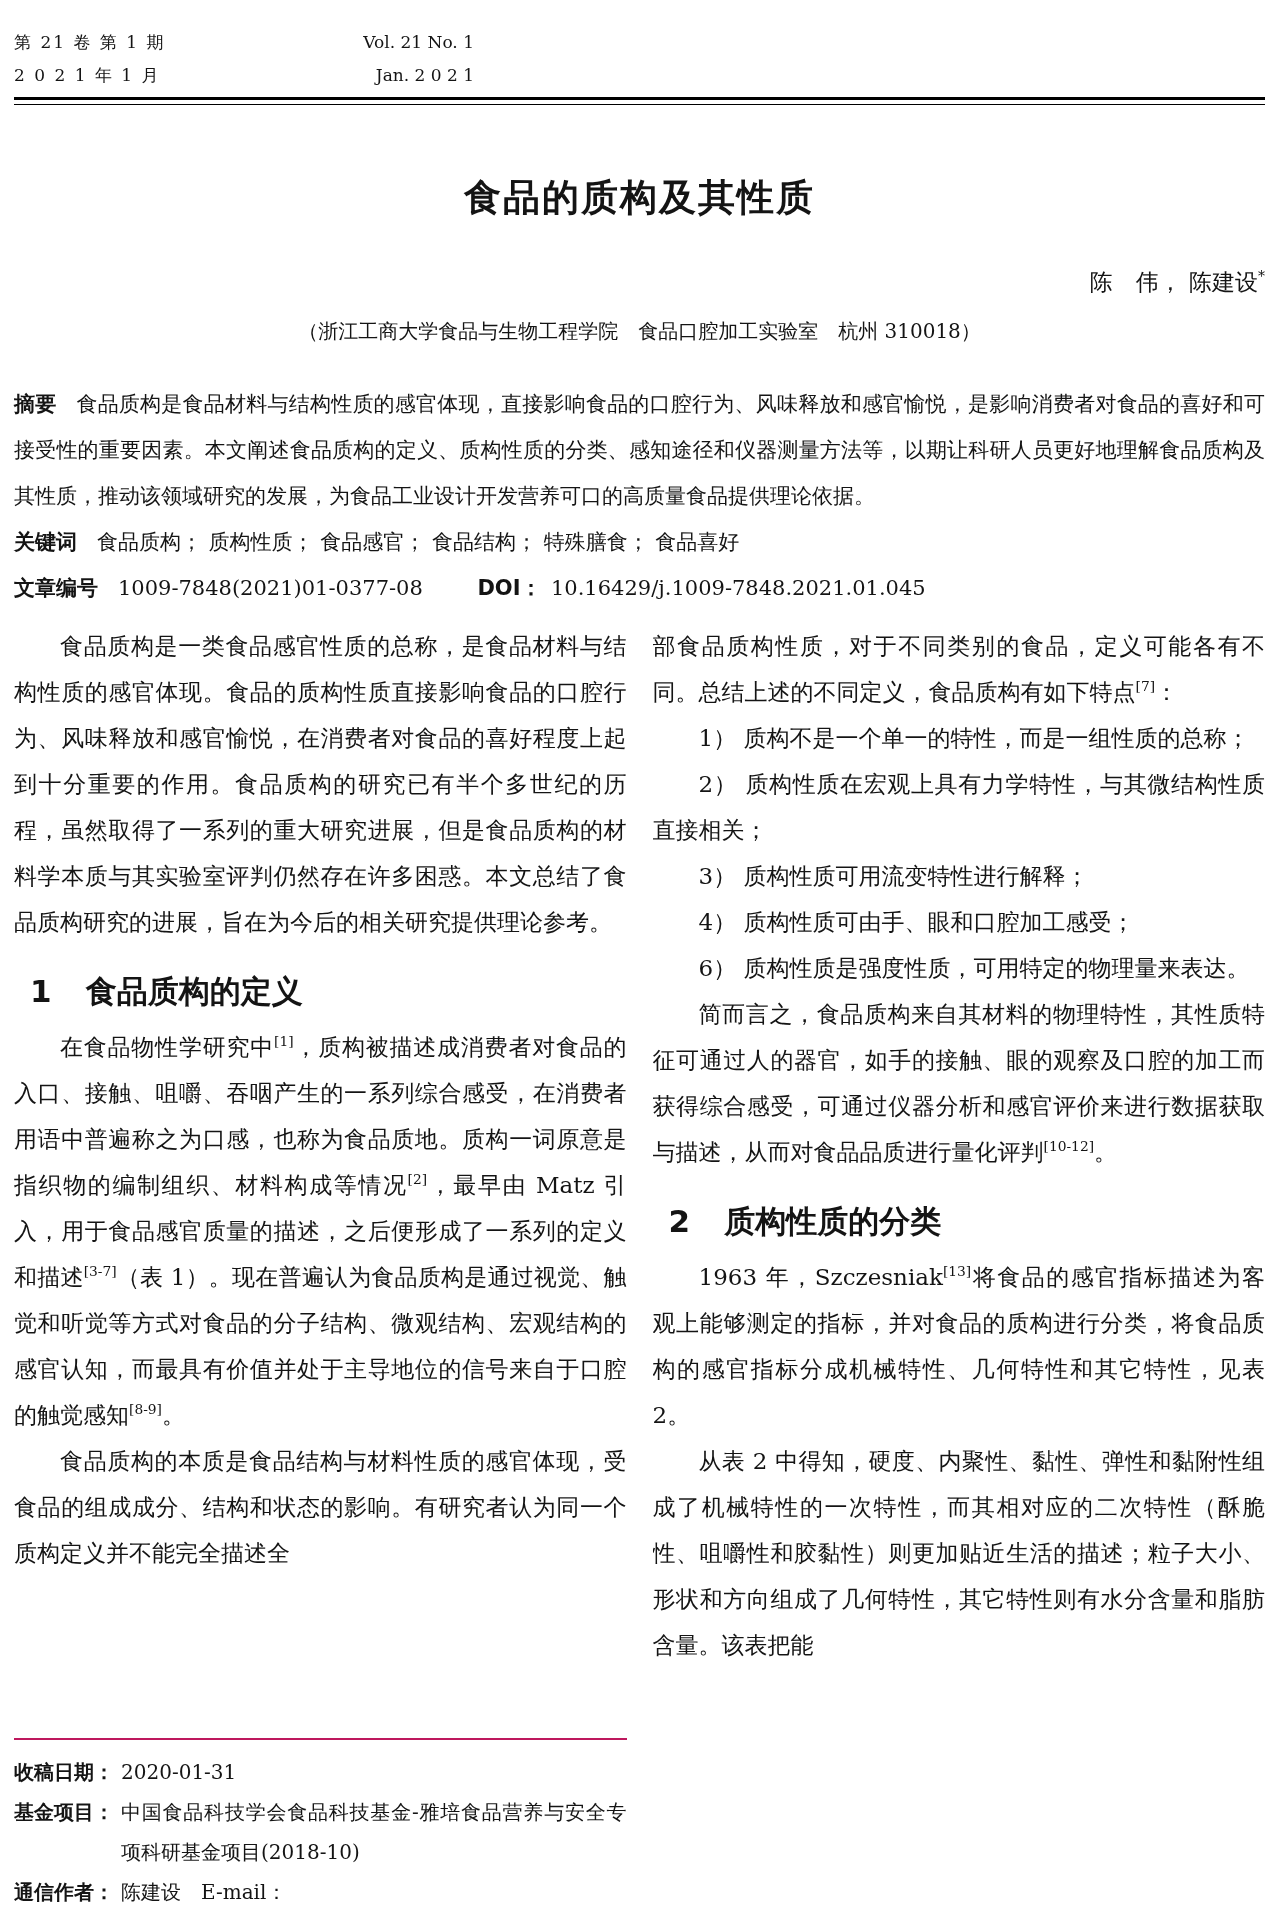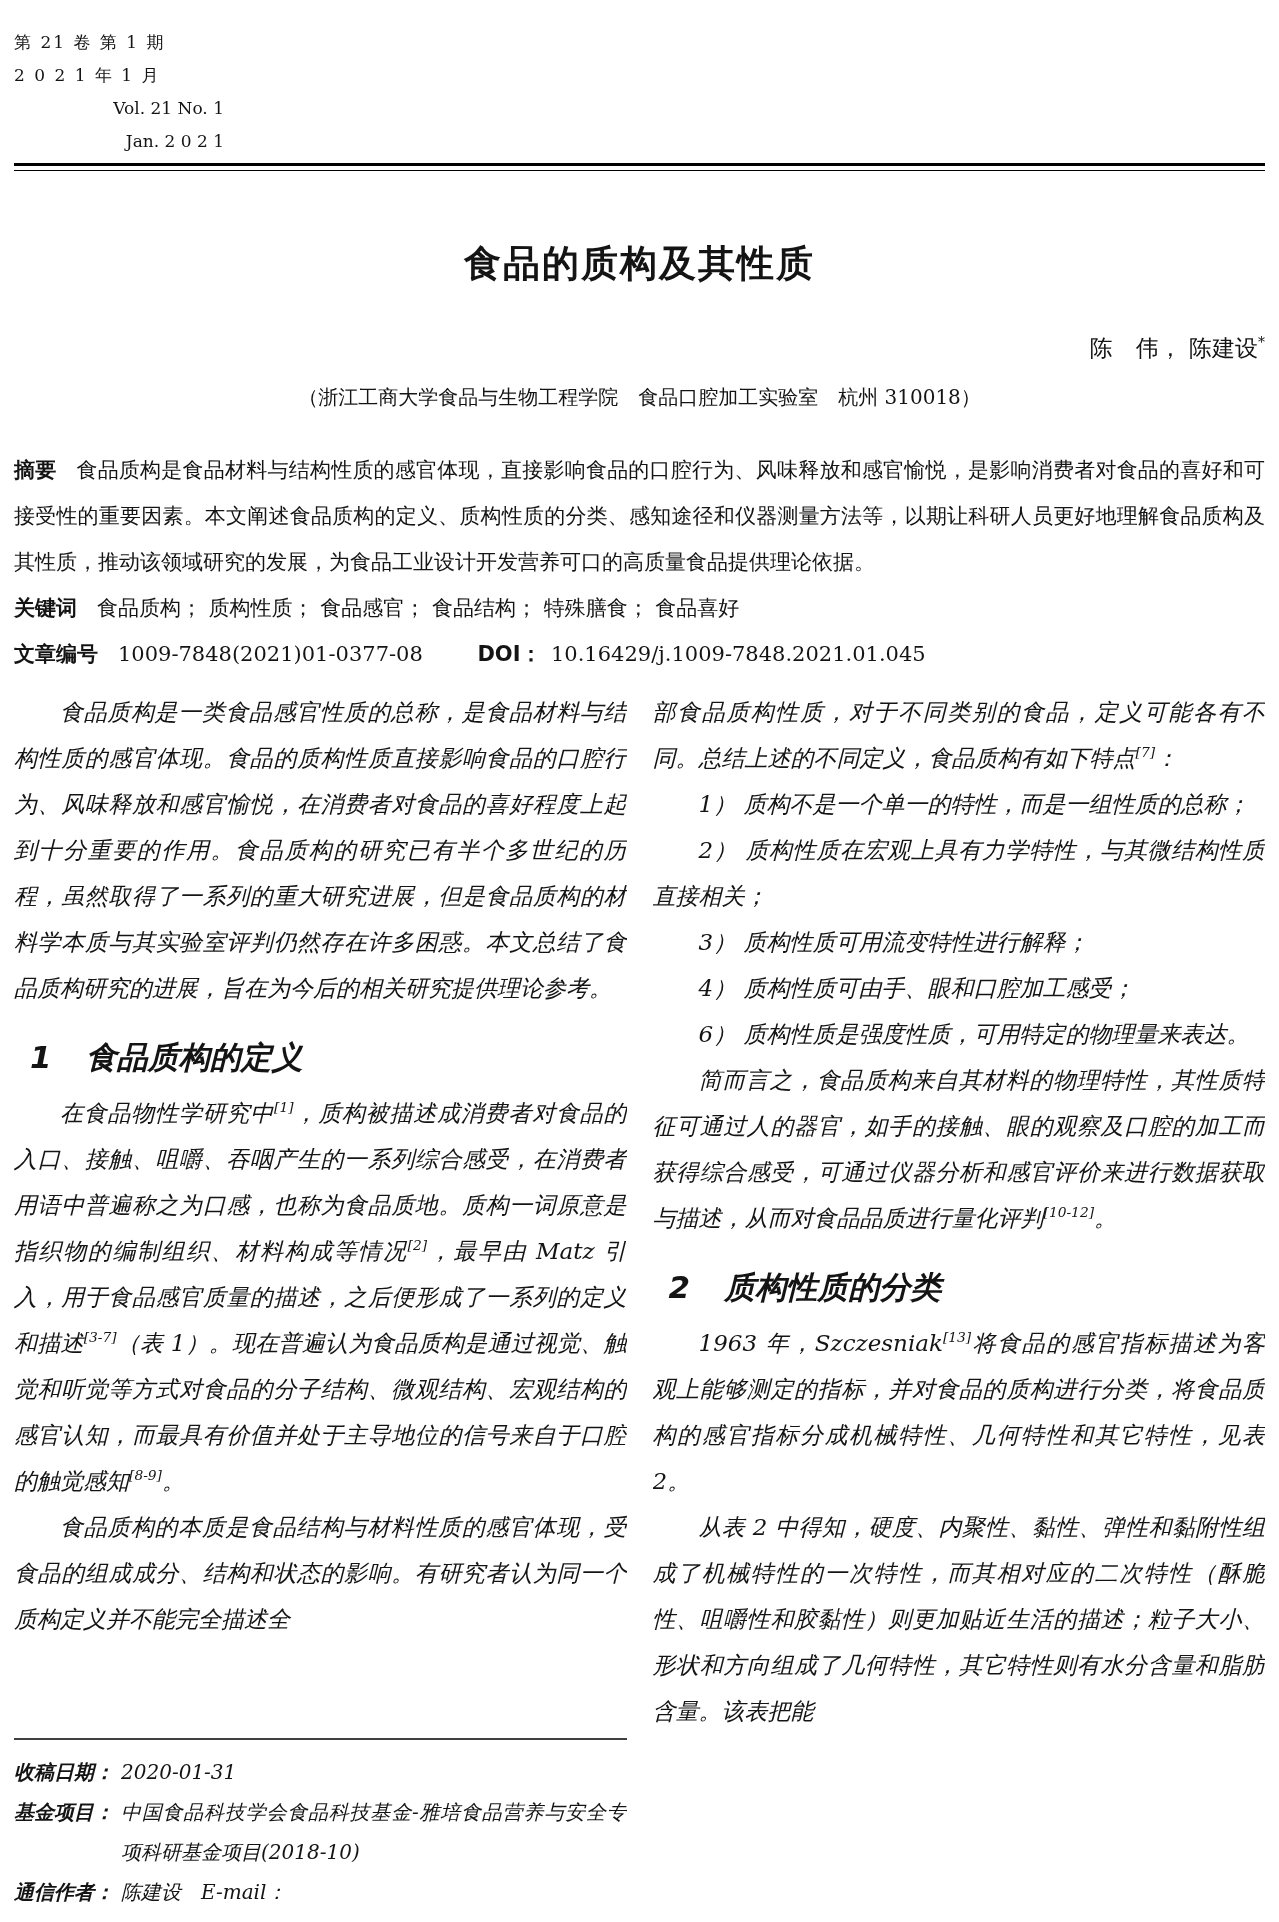--- a/index.html
+++ b/index.html
@@ -3,21 +3,21 @@
 <meta charset="utf-8">
 <style>
   html,body{margin:0;padding:0;background:#ffffff;}
   .page{
     width:1279px;height:1922px;background:#fff;box-sizing:border-box;
     padding:26px 14px 8px 14px;overflow:hidden;position:relative;
     display:flex;flex-direction:column;
     font-family:"DejaVu Serif","Liberation Serif",serif;color:#141414;
   }
   
-  .jheader{display:flex;align-items:flex-start;font-size:17px;line-height:33px;flex-direction:column;}
+  .jheader{display:flex;align-items:flex-start;font-size:17px;line-height:33px;}
   .jheader-left{width:250px;text-align:left;letter-spacing:2px;}
   .jheader-center{flex:1;text-align:center;}
   .jheader-right{width:210px;text-align:right;}
   .cn-journal{font-size:30px;line-height:38px;letter-spacing:0.55em;padding-left:0.55em;}
   .en-journal{font-size:17.5px;line-height:30px;}
   .double-rule{height:4px;border-top:3px solid #000;border-bottom:1.5px solid #000;margin-top:5px;}
   
   .paper-title{
     margin:68px 0 0 0;text-align:center;font-size:37px;font-weight:bold;
     font-family:Liberation Mono, monospace;letter-spacing:2px;
@@ -27,33 +27,33 @@
   .affiliation{margin-top:20px;text-align:center;font-size:20px;}
   
   .meta{margin-top:36px;font-size:21px;line-height:46px;text-align:justify;}
   .meta p{margin:0;}
   .meta-label{
     font-weight:bold;font-family:"DejaVu Sans","Liberation Sans",sans-serif;
     margin-right:0.95em;
   }
   .doi-label{margin-left:2.6em;margin-right:0.45em;}
   
-  .columns{display:flex;gap:26px;margin-top:12px;flex:1;min-height:0;font-style:italic;}
+  .columns{display:flex;gap:26px;margin-top:12px;flex:1;min-height:0;}
   .col{width:calc(50% - 13px);display:flex;flex-direction:column;overflow:hidden;}
   .para{font-size:23px;line-height:46px;margin:0;text-align:justify;}
   .indent{text-indent:2em;}
   .para sup,.meta sup{font-size:0.6em;line-height:0;}
   .section{
     font-family:"DejaVu Sans","Liberation Sans",sans-serif;font-weight:bold;
     font-size:31px;margin:26px 0 13px 16px;line-height:40px;
   }
   .section .sec-title{margin-left:1.1em;}
   
   .footnotes{
-    margin-top:auto;border-top:2px solid #404040;padding-top:12px;padding-bottom:2px;
+    margin-top:auto;border-top:2px solid #be185d;padding-top:12px;padding-bottom:2px;
     font-size:20px;line-height:40px;
   }
   .fn-row{display:flex;}
   .fn-label{
     font-weight:bold;font-family:"DejaVu Sans","Liberation Sans",sans-serif;
     white-space:nowrap;margin-right:0.35em;
   }
   .fn-value{flex:1;text-align:justify;}
 </style>
 </head>

